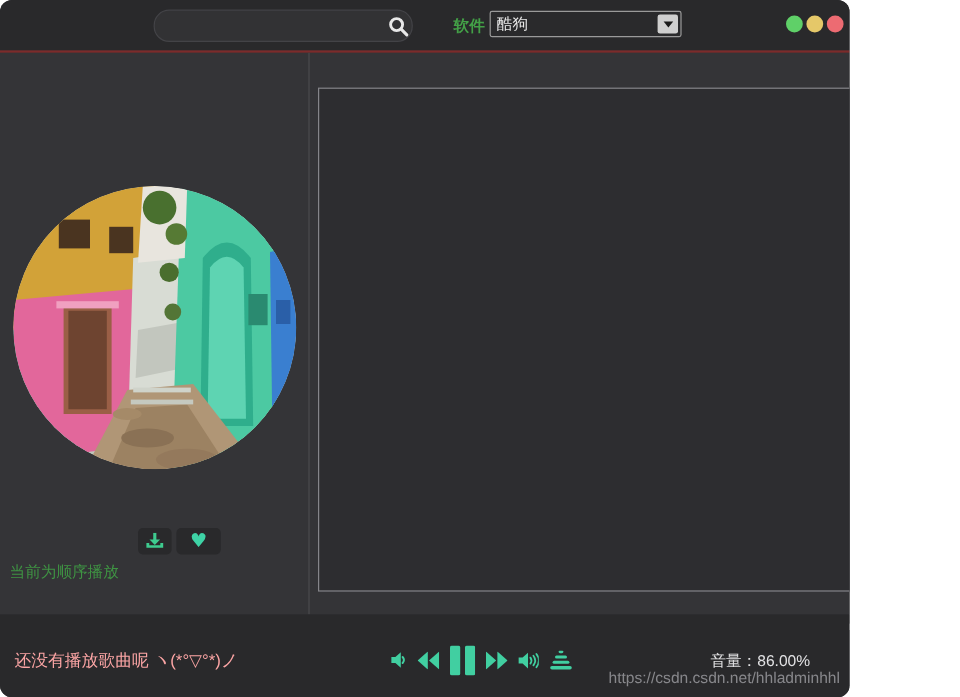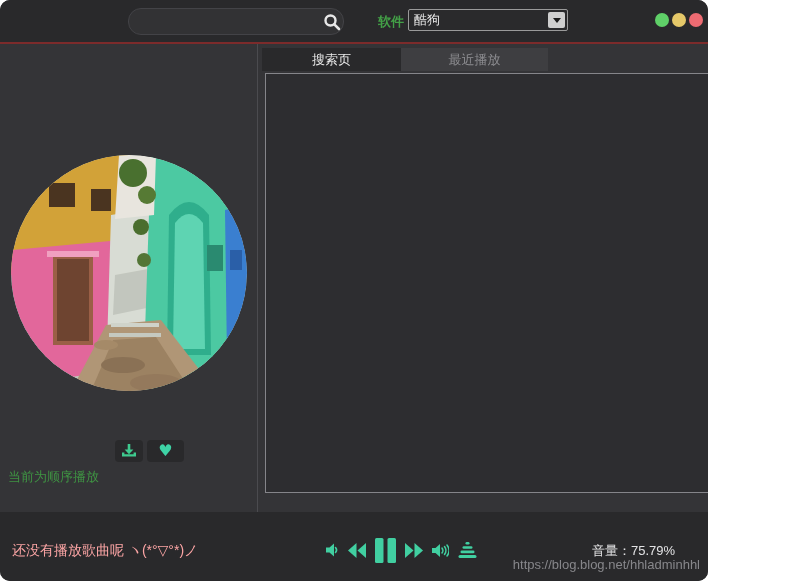--- a/index.html
+++ b/index.html
@@ -149,24 +149,20 @@
         <rect x="6.7" y="0" width="2.6" height="6.5" fill="#3ecb8f"></rect>
         <polygon points="3.6,5.5 12.4,5.5 8,10.2" fill="#3ecb8f"></polygon>
         <path d="M1 8.5 v4 h14 v-4 h-2.4 v1.8 H3.4 V8.5 z" fill="#3ecb8f"></path>
       </svg>
     </button>
 
     <button class="icon-btn btn-heart">
       <span class="heart-glyph">♥</span>
     </button>
 
-    <div class="tabbar">
-      <div class="tab tab-active">搜索页</div>
-      <div class="tab tab-inactive">最近播放</div>
-    </div>
     <div class="content-box"></div>
   </div>
 
   <div class="slider">
     <div class="slider-handle"></div>
   </div>
 
   <div class="bottombar">
     <span class="status-text">还没有播放歌曲呢 ヽ(*°▽°*)ノ</span>
 
@@ -206,17 +202,17 @@
       <button class="ctl">
         <svg width="19" height="17" viewBox="0 0 19 17">
           <rect x="7.5" y="0" width="4" height="2.4" rx="1.2" fill="#41cfa1"></rect>
           <rect x="4.5" y="4.2" width="10" height="2.6" rx="1.3" fill="#41cfa1"></rect>
           <rect x="2.5" y="8.6" width="14" height="2.6" rx="1.3" fill="#41cfa1"></rect>
           <rect x="0.5" y="13" width="18" height="3" rx="1.5" fill="#41cfa1"></rect>
         </svg>
       </button>
     </div>
 
-    <span class="volume-text">音量：75.79%</span>
-    <span class="watermark">https://blog.blog.net/hhladminhhl</span>
+    <span class="volume-text">音量：86.00%</span>
+    <span class="watermark">https://csdn.csdn.net/hhladminhhl</span>
   </div>
 
 </div>
 
 </body></html>

